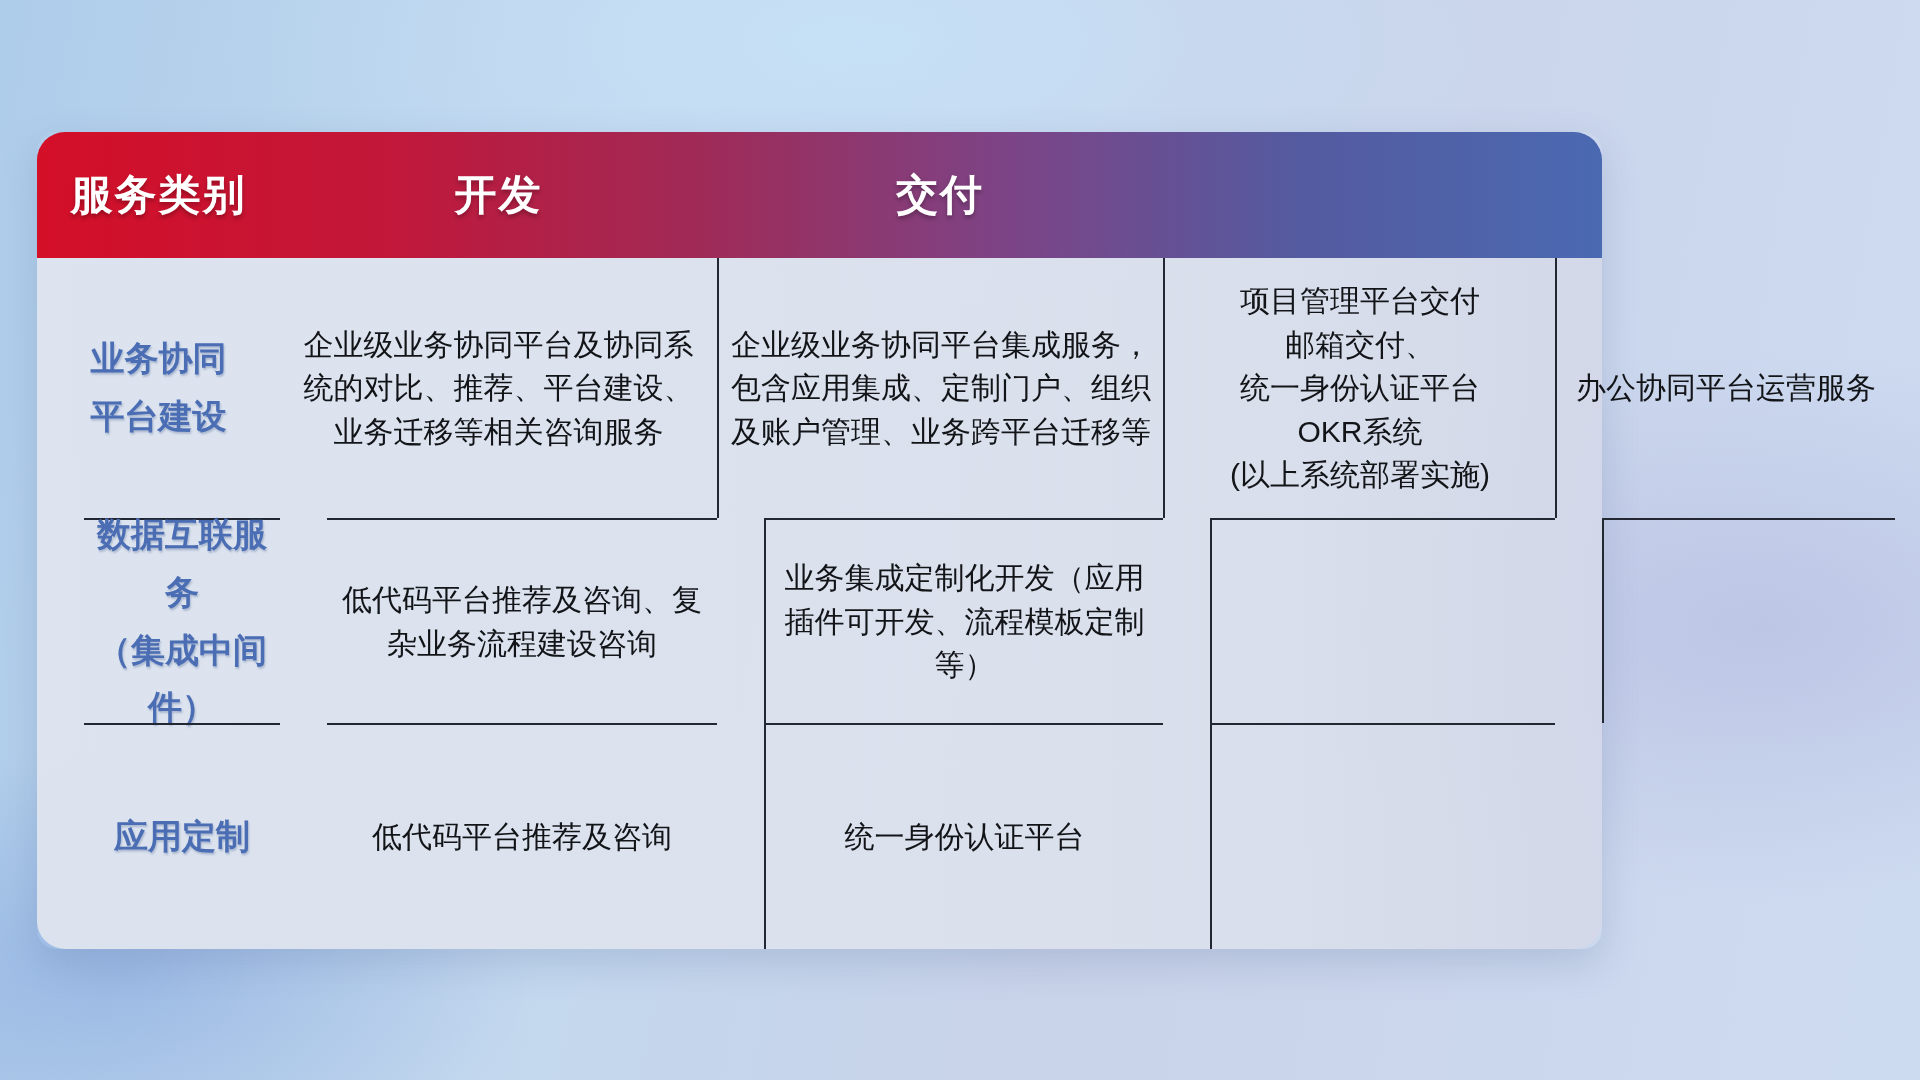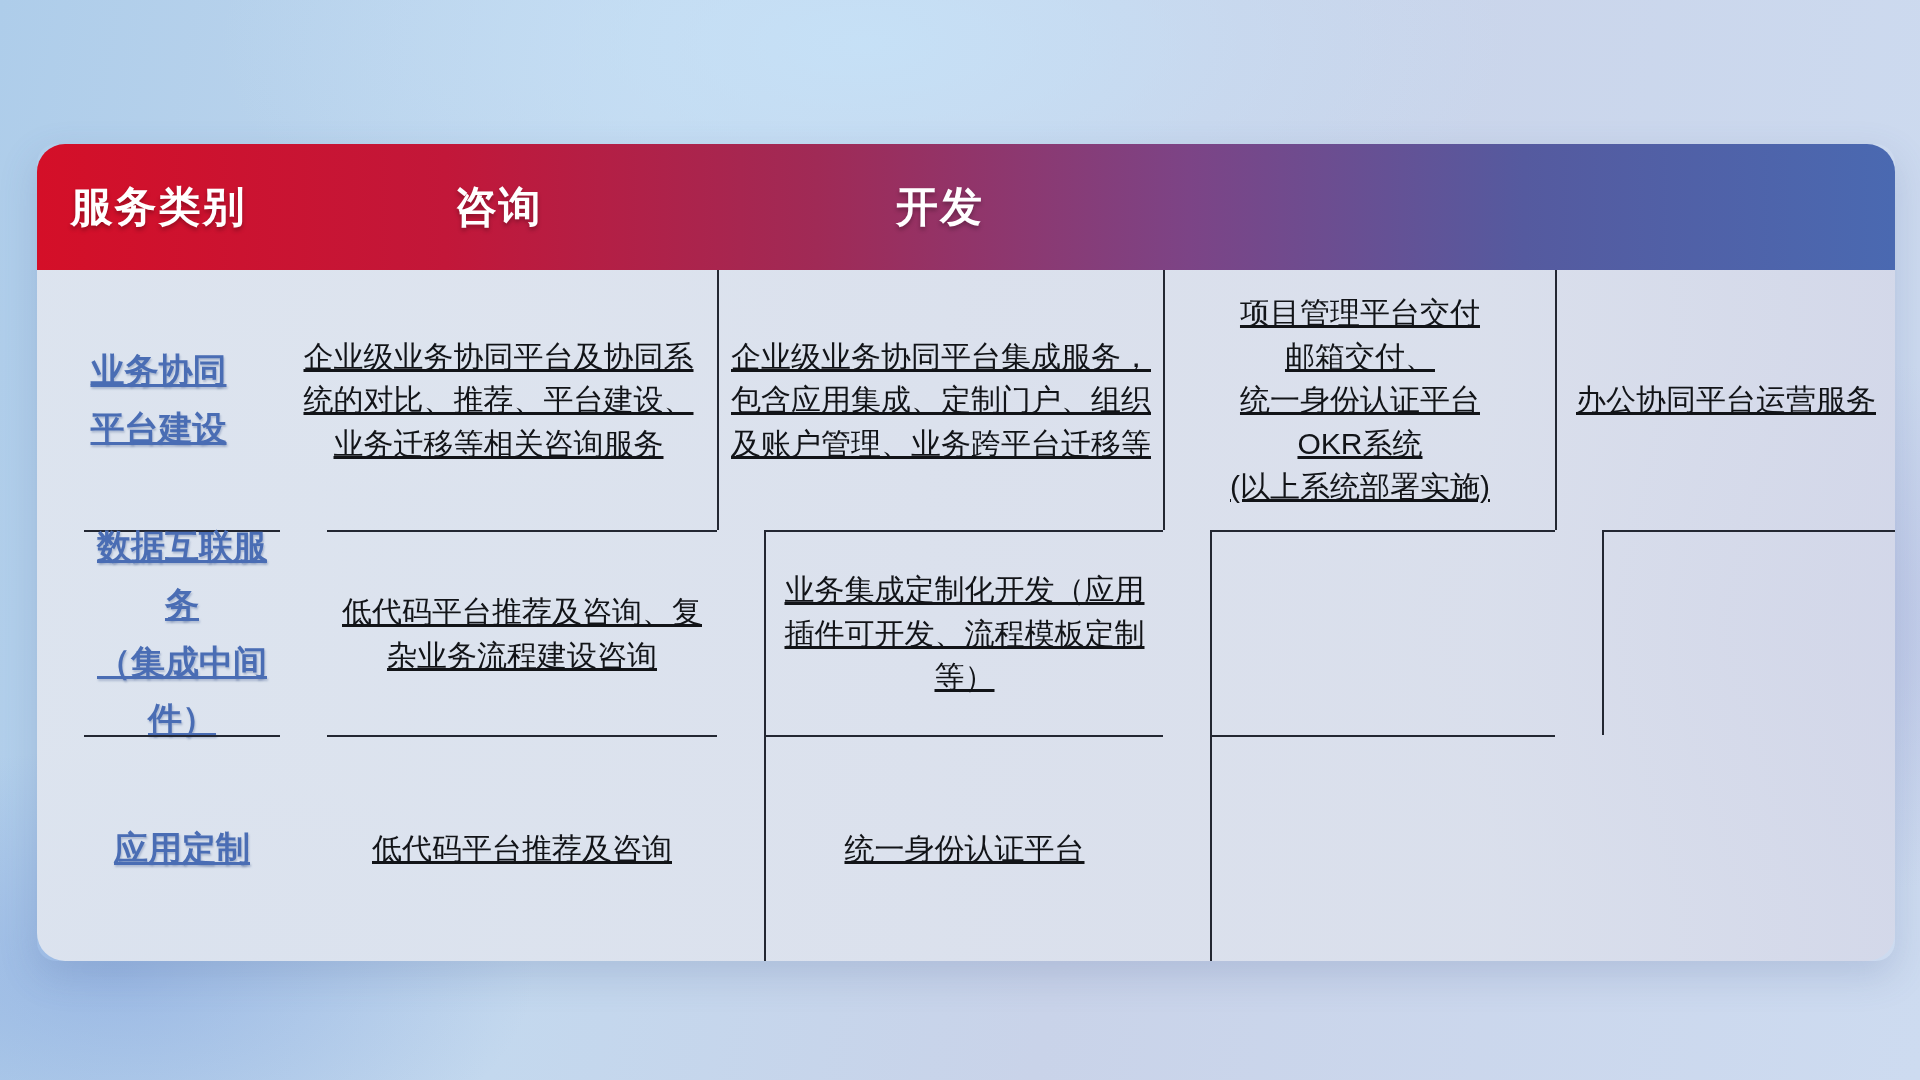--- a/index.html
+++ b/index.html
@@ -9,21 +9,21 @@
     position:relative;width:1920px;height:1080px;overflow:hidden;
     background:
       radial-gradient(600px 320px at 6% 90%, rgba(110,145,215,0.38), transparent 70%),
       radial-gradient(700px 380px at 92% 58%, rgba(168,172,218,0.42), transparent 72%),
       radial-gradient(900px 380px at 45% 4%, rgba(198,226,248,0.85), transparent 72%),
       radial-gradient(500px 260px at 25% 30%, rgba(235,242,250,0.55), transparent 70%),
       linear-gradient(100deg,#aecdea 0%,#c3d8ee 32%,#c9d3e9 58%,#cddbf0 100%);
   }
 
   .card{
-    position:absolute;left:37px;top:144px;width:1858px;
+    position:absolute;left:37px;top:132px;width:1565px;
     border-radius:19px;
     box-shadow:0 14px 38px rgba(70,95,150,0.20);
   }
 
   
   .thead{
     display:grid;
     grid-template-columns:243px 437px 446px 392px 340px;
     height:126px;
     border-radius:28px 28px 0 0;
@@ -44,42 +44,41 @@
     background:linear-gradient(90deg,rgba(223,229,239,0.94) 0%,rgba(219,224,236,0.92) 78%,rgba(212,216,233,0.92) 100%);
     border-radius:0 0 28px 28px;
   }
   .cell{
     display:flex;align-items:center;justify-content:center;
     text-align:center;
     font-size:30px;line-height:1.45;color:#121418;
     padding:0 14px;
     white-space:pre-line;
     box-sizing:border-box;
-    text-decoration:underline;
   }
   .cell.cdev{padding:16px 10px;}
   .cat{
     font-weight:bold;color:#4a6db4;font-size:34px;line-height:1.7;
     padding:4px 2px;
     text-shadow:1px 2px 2px rgba(60,85,140,0.30);
   }
   
   .vline{border-left:2px solid #232732;}
   .hline{border-top:2px solid #232732;margin-left:47px;}
 </style>
 </head>
 <body>
 
 <div class="page">
   <div class="card">
 
     <div class="thead">
       <div class="th">服务类别</div>
-      <div class="th">咨询</div>
       <div class="th">开发</div>
+      <div class="th">交付</div>
     </div>
 
     <div class="tbody">
 
       <div class="cell cat">业务协同
 平台建设</div>
       <div class="cell">企业级业务协同平台及协同系统的对比、推荐、平台建设、业务迁移等相关咨询服务</div>
       <div class="cell cdev vline">企业级业务协同平台集成服务，包含应用集成、定制门户、组织及账户管理、业务跨平台迁移等</div>
       <div class="cell vline">项目管理平台交付
 邮箱交付、

